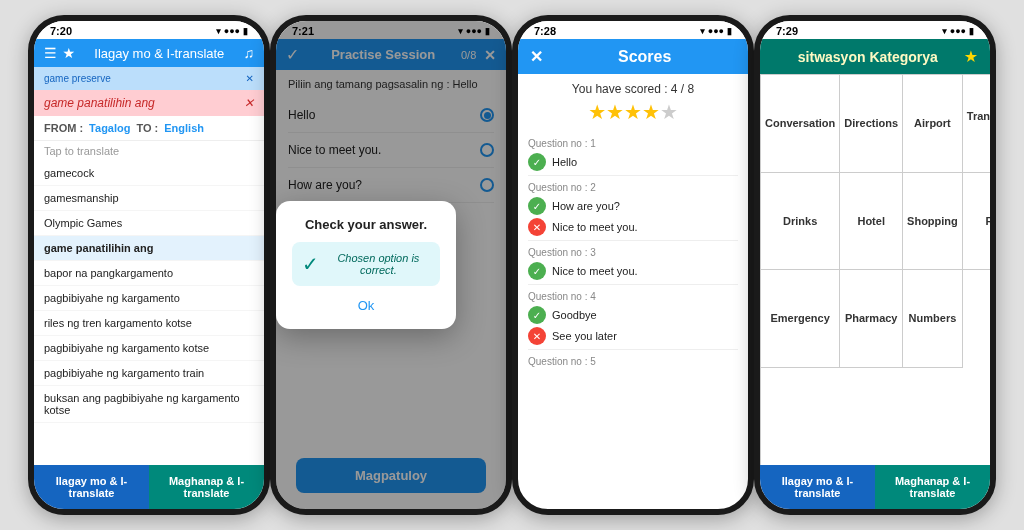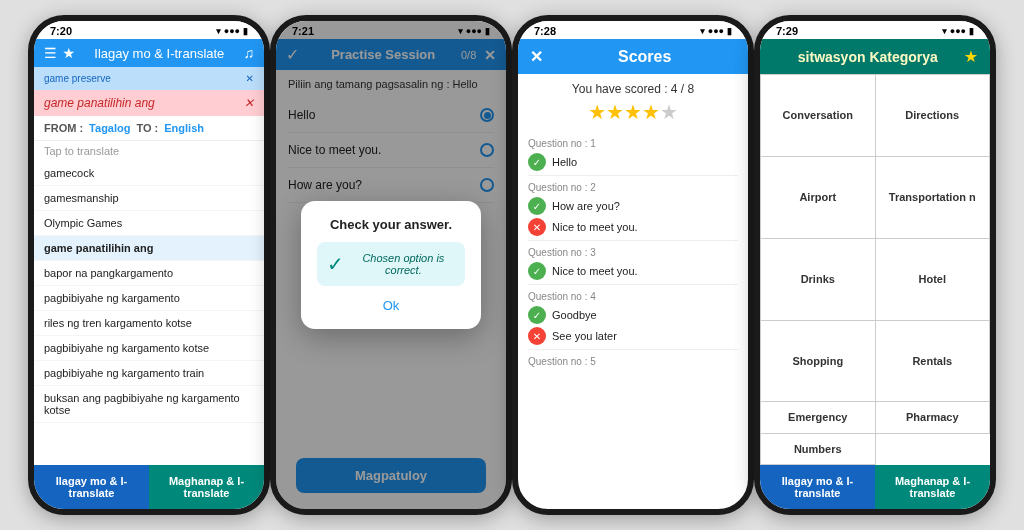--- a/index.html
+++ b/index.html
@@ -140,21 +140,21 @@
       color: #222;
     }
     .p2-radio { width: 14px; height: 14px; border-radius: 50%; border: 2px solid #2196F3; display: flex; align-items: center; justify-content: center; flex-shrink: 0; }
     .p2-radio.filled::after { content: ''; width: 7px; height: 7px; border-radius: 50%; background: #2196F3; }
     .p2-modal-overlay {
       position: absolute;
       top: 0; left: 0; right: 0; bottom: 0;
       background: rgba(0,0,0,0.4);
       display: flex;
       align-items: center;
-      justify-content: center;
+      justify-content: flex-start;
       z-index: 10;
     }
     .p2-modal {
       background: #fff;
       border-radius: 14px;
       width: 180px;
       padding: 16px;
       text-align: center;
       box-shadow: 0 8px 30px rgba(0,0,0,0.3);
     }
@@ -201,21 +201,21 @@
     
     .p4-header {
       background: #00796B;
       display: flex;
       align-items: center;
       padding: 8px 12px;
       flex-shrink: 0;
     }
     .p4-header-title { color: #fef9c3; font-size: 14px; font-weight: 700; flex: 1; text-align: center; }
     .p4-header-star { color: #FFD700; font-size: 16px; }
-    .p4-grid { flex: 1; display: grid; grid-template-columns: repeat(2, 1fr); grid-template-rows: repeat(4, 1fr); border-left: 1px solid #ccc; border-top: 1px solid #ccc; }
+    .p4-grid { flex: 1; display: grid; grid-template-columns: repeat(4, 1fr); grid-template-rows: repeat(4, 1fr); border-left: 1px solid #ccc; border-top: 1px solid #ccc; }
     .p4-cell {
       display: flex;
       align-items: center;
       justify-content: center;
       text-align: center;
       font-size: 11px;
       font-weight: 600;
       color: #333;
       border-right: 1px solid #ccc;
       border-bottom: 1px solid #ccc;

